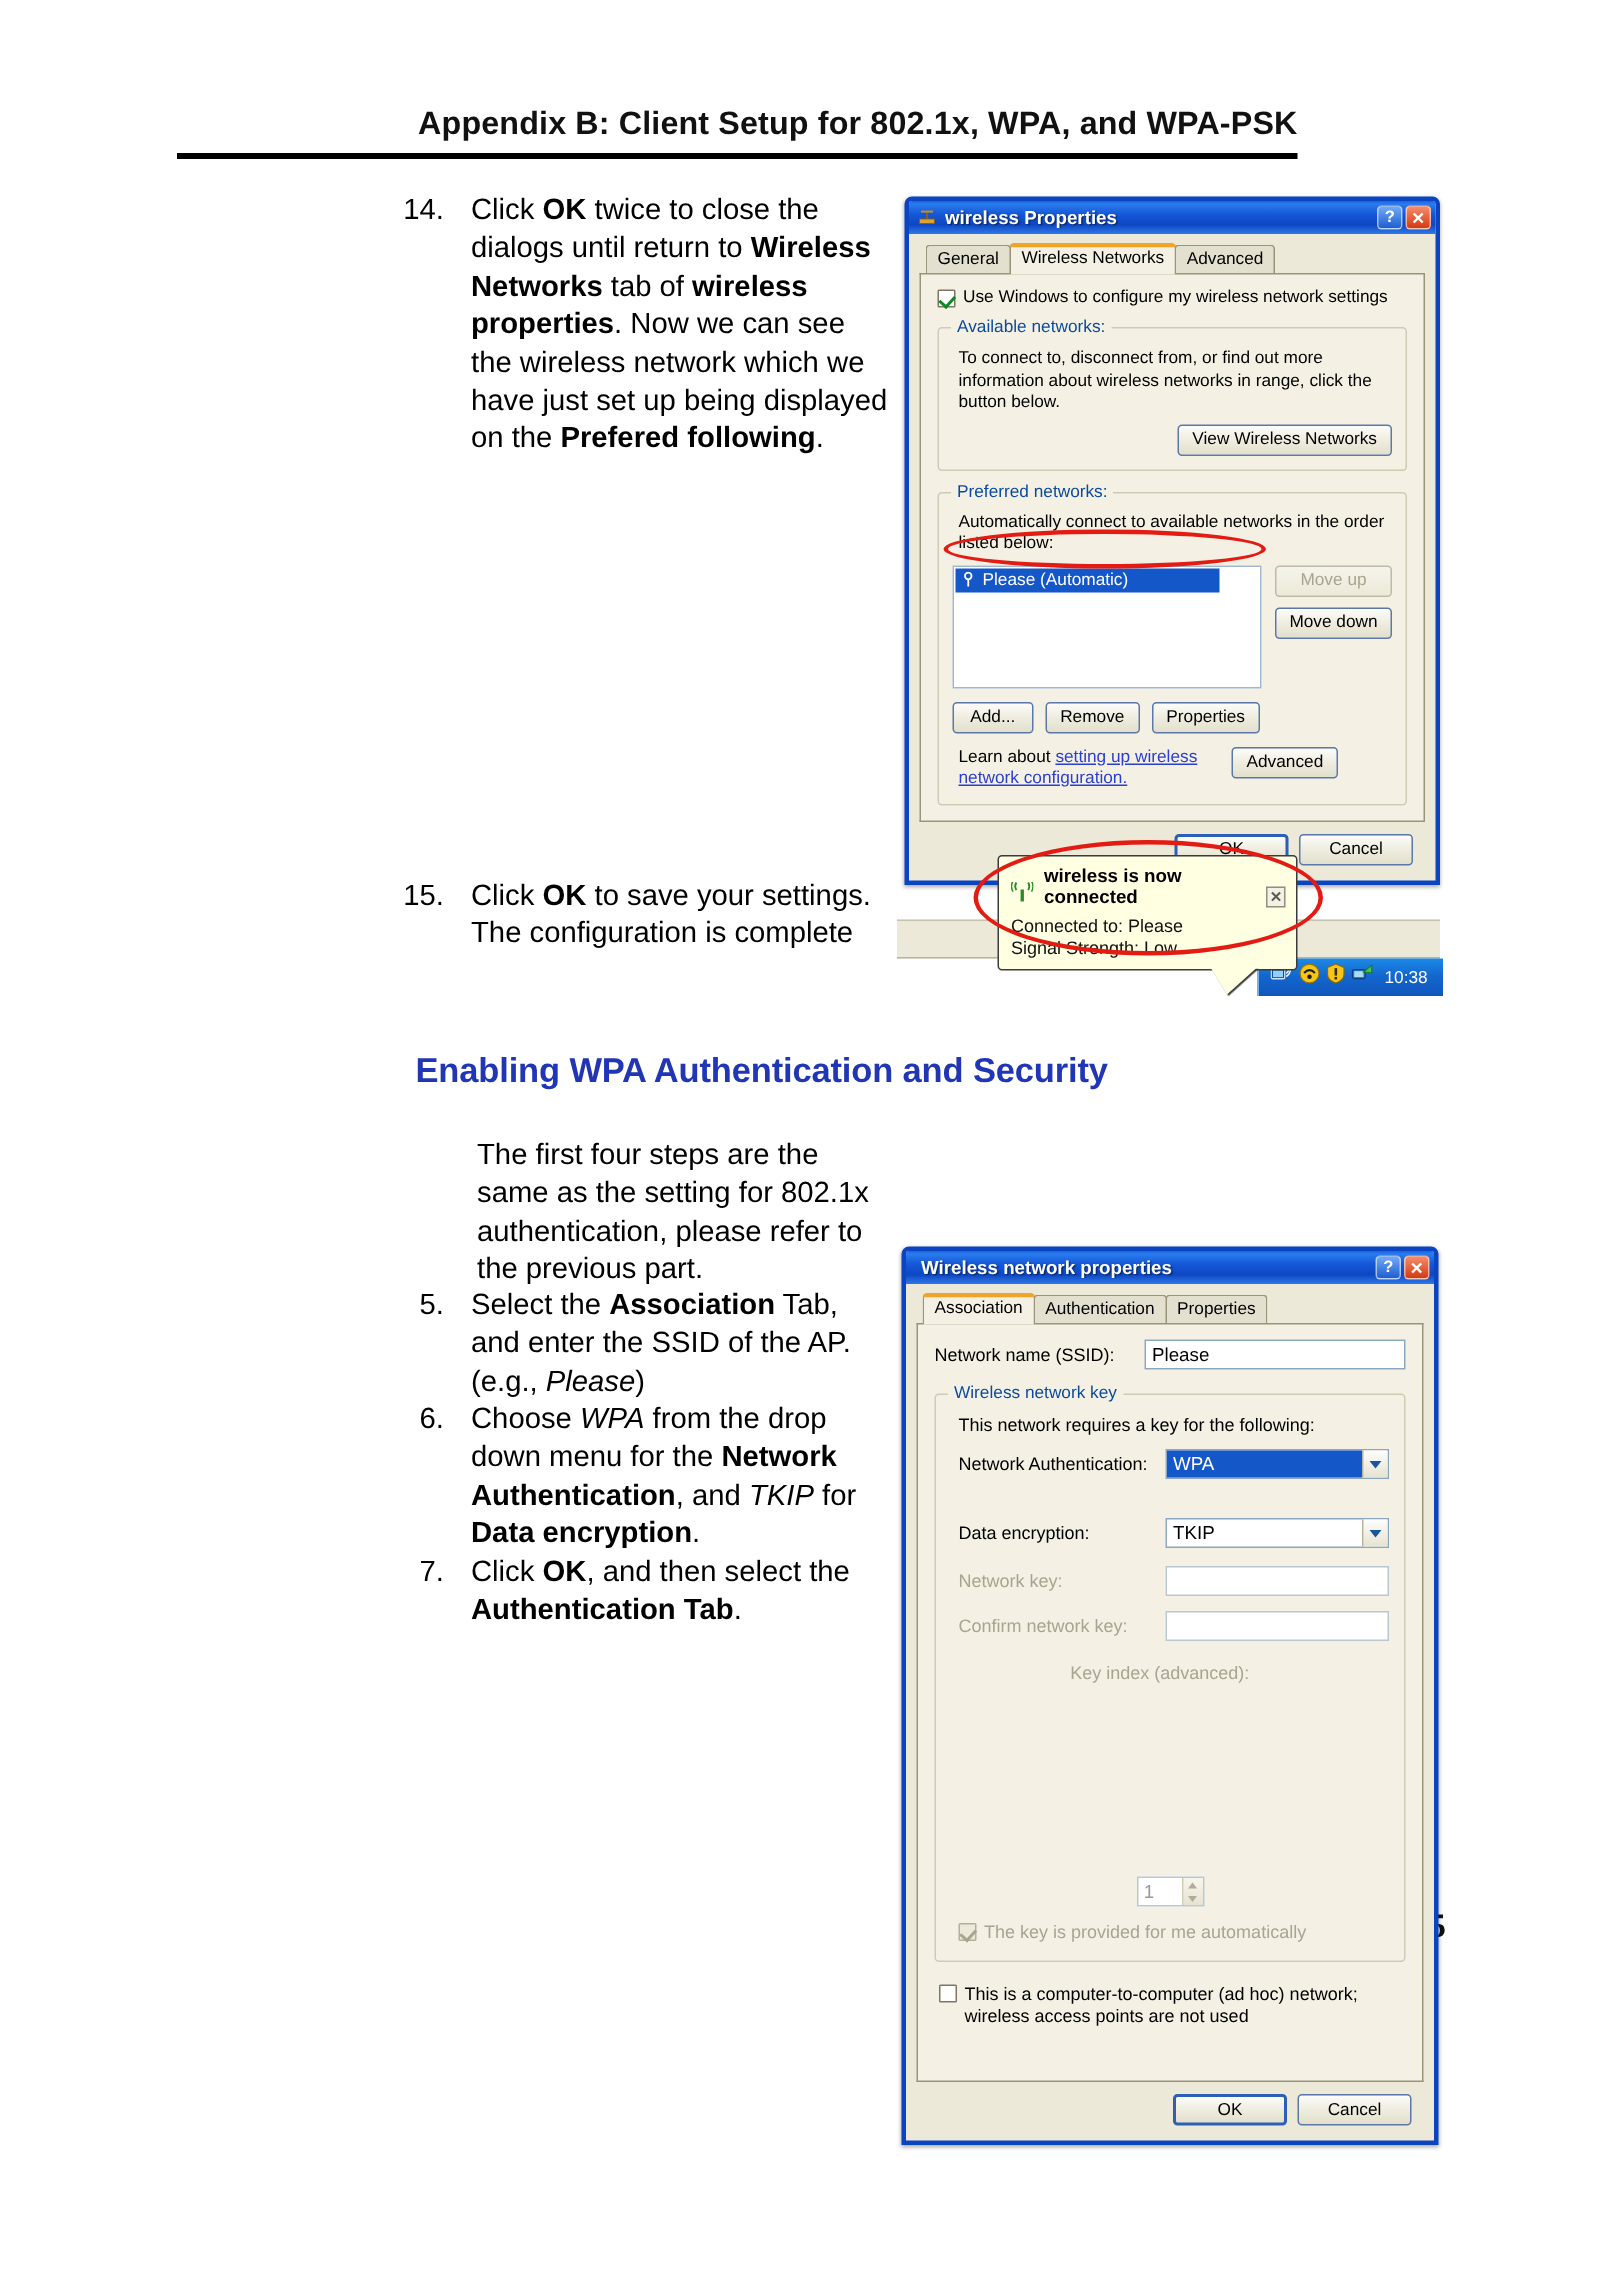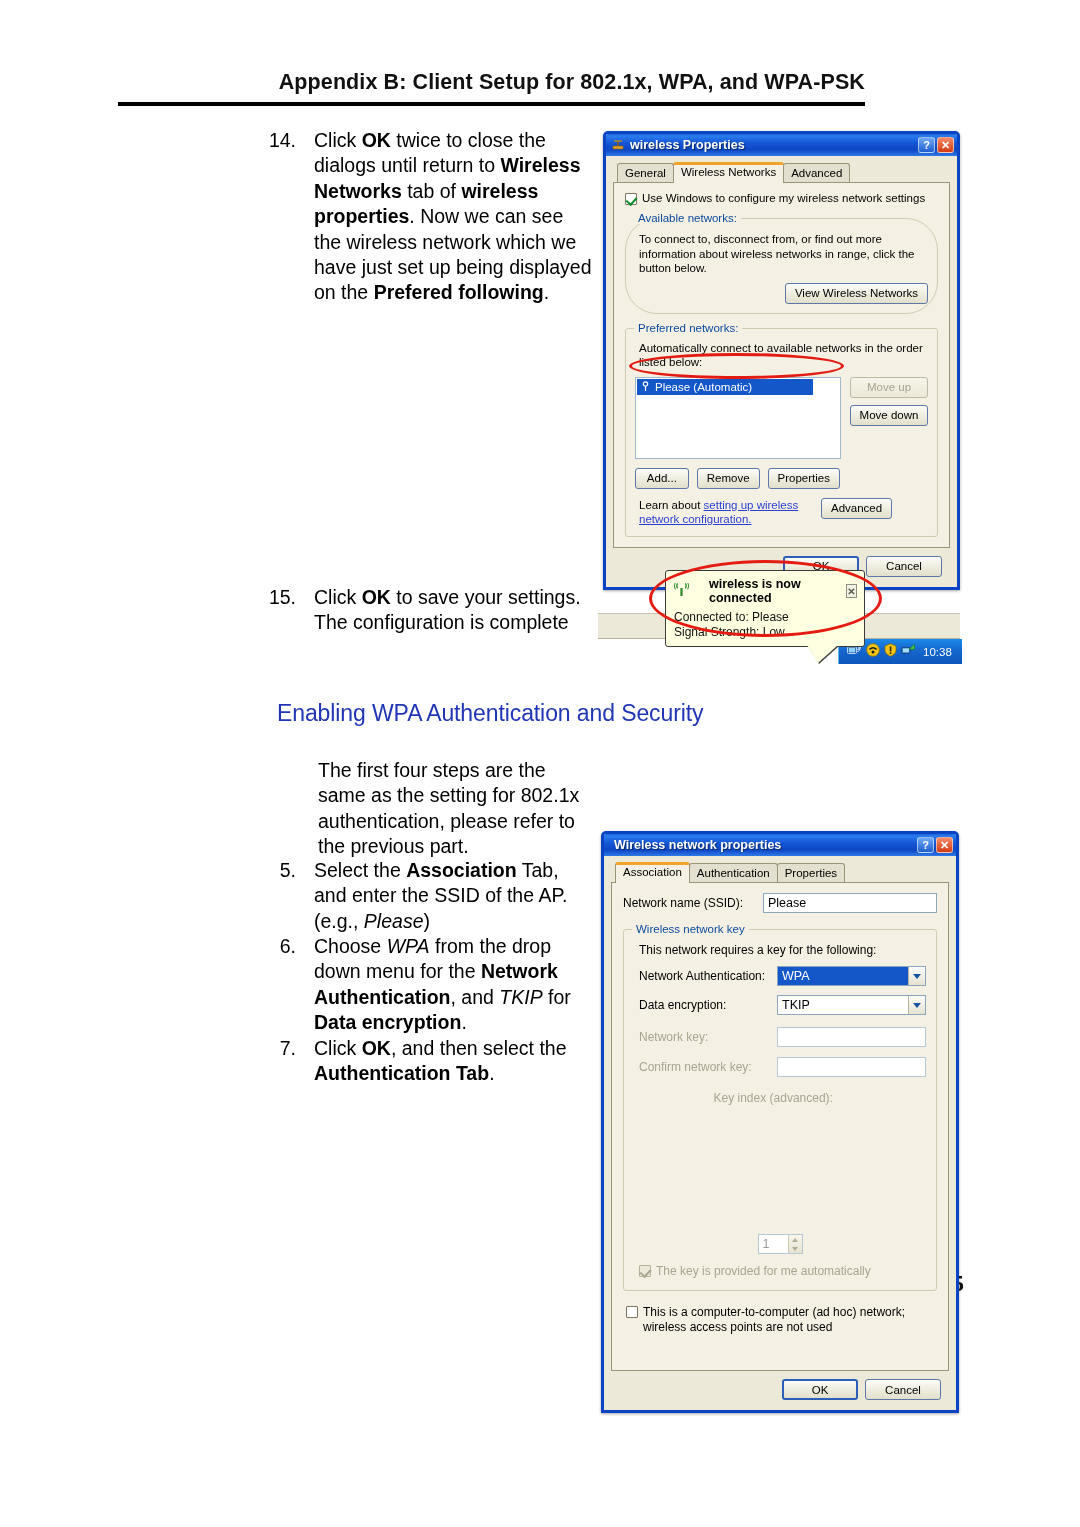--- a/index.html
+++ b/index.html
@@ -45,21 +45,21 @@
   .para{
     position:absolute;
     font-size:19.5px; line-height:25.4px; width:278px;
   }
 
   b{ font-weight:bold; }
   i{ font-style:italic; }
 
   .section-head{
     position:absolute;
-    font-size:23px; font-weight:normal;
+    font-size:23px; font-weight:bold;
     color:#2136b5;
     letter-spacing:-0.1px;
     text-align:center;
   }
 
   .page-num{
     position:absolute;
     right:116px; bottom:60px;
     font-family:"Liberation Serif", serif;
     font-size:23px; font-weight:bold; color:#111;
@@ -263,21 +263,21 @@
   .tray .ttime{ color:#fff; font-size:11.5px; margin-left:3px; }
 
   .balloon{
     position:absolute;
     background:#ffffe1;
     border:1px solid #3b3b3b;
     border-radius:3px;
     padding:6px 7px 7px 8px;
   }
   .balloon .bhead{
-    display:flex; align-items:center; gap:20px;
+    display:flex; align-items:flex-end; gap:7px;
     font-size:12.5px; font-weight:bold; color:#000;
   }
   .balloon .bhead .bx{
     margin-left:auto; width:14px;height:14px;
     border:1px solid #8f8f82; background:#f2f2e4;
     display:flex;align-items:center;justify-content:center;
     font-size:10px; color:#5a5a50;
   }
   .balloon .bline{ font-size:12px; color:#111; line-height:14.5px; }
   .balloon .tail{
@@ -363,21 +363,21 @@
       <div class="xp-tab">Advanced</div>
     </div>
 
     <div class="xp-pane">
 
       <div class="cbrow">
         <span class="cbox checked"></span>
         <span>Use Windows to configure my wireless network settings</span>
       </div>
 
-      <div class="grp" style="margin-top:13px;border-radius:32px;">
+      <div class="grp" style="margin-top:13px;">
         <span class="grp-legend">Available networks:</span>
         <div class="grp-txt" style="padding:2px 2px 0 4px;">To connect to, disconnect from, or find out more information about wireless networks in range, click the button below.</div>
         <div style="display:flex; justify-content:flex-end; margin-top:7px;">
           <span class="btn">View Wireless Networks</span>
         </div>
       </div>
 
       <div class="grp" style="margin-top:14px;">
         <span class="grp-legend">Preferred networks:</span>
         <div class="grp-txt" style="padding:1px 2px 0 4px;">Automatically connect to available networks in the order listed below:</div>
@@ -512,21 +512,21 @@
         <div style="display:flex; align-items:center; margin-top:9px;">
           <span class="lbl12" style="width:143px; flex:0 0 143px; padding-left:5px;">Network Authentication:</span>
           <span class="combo" style="flex:1 1 auto;">
             <span class="cv sel">WPA</span>
             <span class="carrow">
                 <span></span>
               </span>
           </span>
         </div>
 
-        <div style="display:flex; align-items:center; margin-top:9px;">
+        <div style="display:flex; align-items:center; margin-top:26px;">
           <span class="lbl12" style="width:143px; flex:0 0 143px; padding-left:5px;">Data encryption:</span>
           <span class="combo" style="flex:1 1 auto;">
             <span class="cv">TKIP</span>
             <span class="carrow">
                 <span></span>
               </span>
           </span>
         </div>
 
         <div style="display:flex; align-items:center; margin-top:12px;">

